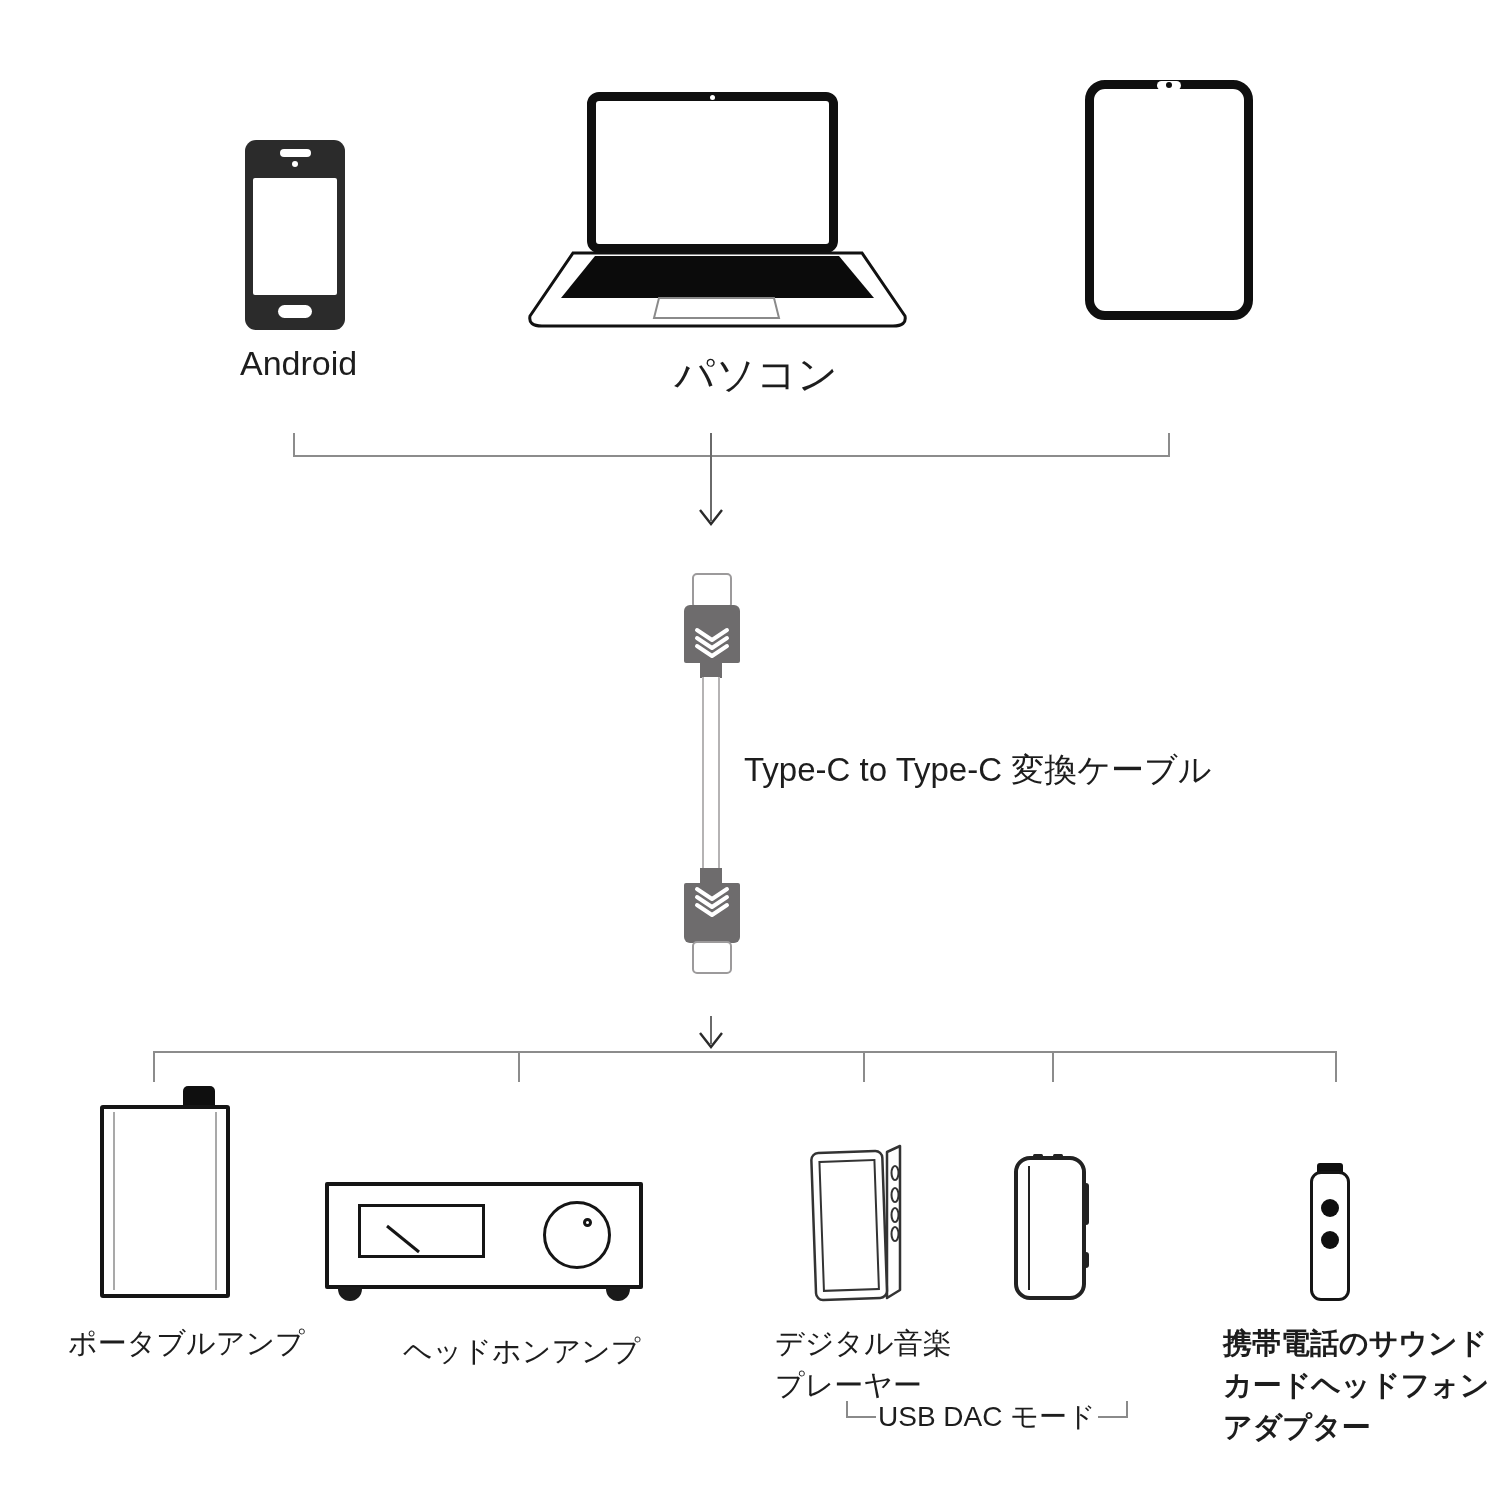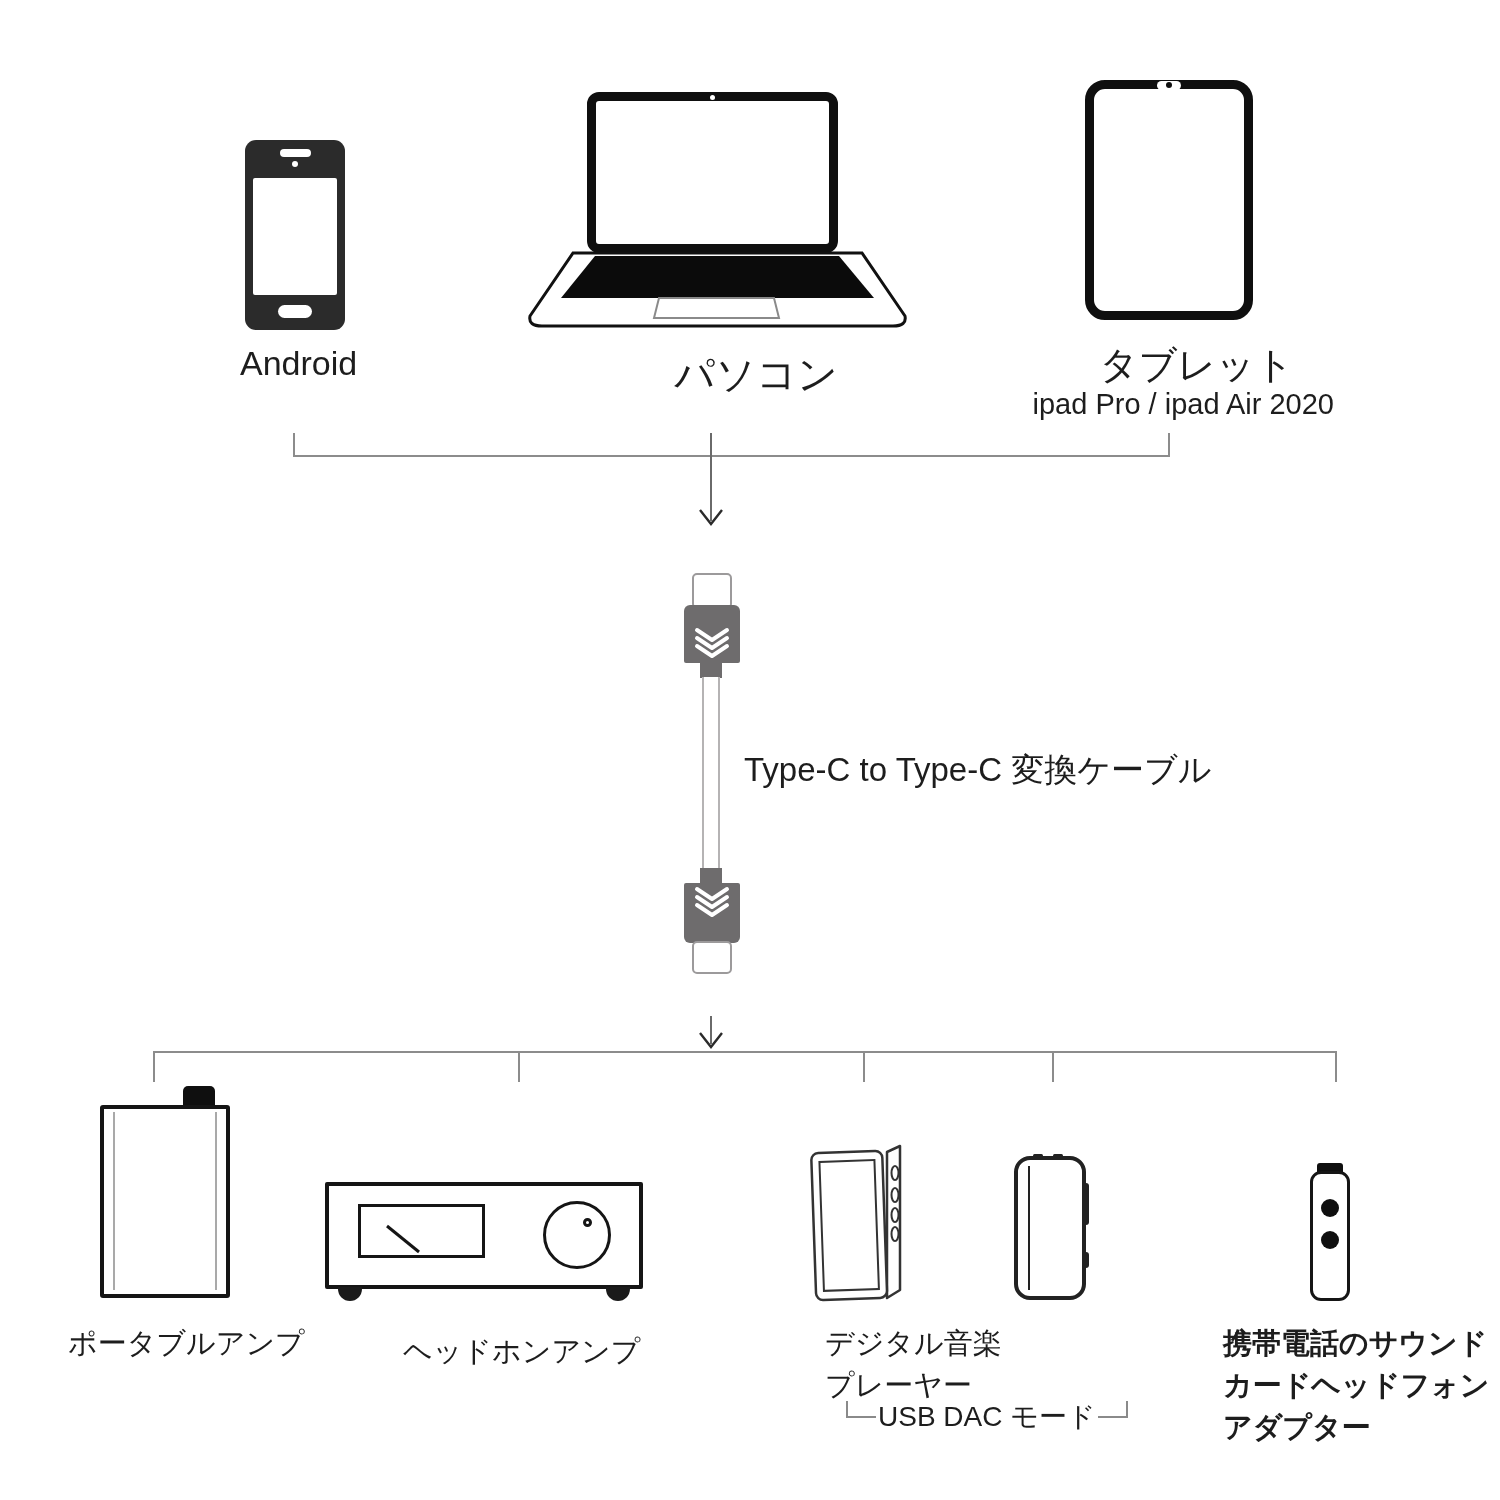--- a/index.html
+++ b/index.html
@@ -97,22 +97,20 @@
   <svg style="left:525px;top:252px" width="385" height="78" viewBox="0 0 385 78">
     <path d="M48,1 L337,1 L380,64 Q382,74 368,74 L17,74 Q3,74 5,64 Z" fill="#ffffff" stroke="#111111" stroke-width="3"></path>
     <path d="M70,4 L314,4 L349,46 L36,46 Z" fill="#0b0b0b"></path>
     <path d="M134,46 L249,46 L254,66 L129,66 Z" fill="#ffffff" stroke="#8a8a8a" stroke-width="2"></path>
   </svg>
   <div class="lbl center" style="left:587px;top:347px;width:251px;font-size:40px;">パソコン</div>
 
   <div class="tablet"></div>
   <div class="tablet-notch"></div>
   <div class="tablet-cam"></div>
-  <div class="lbl center" style="left:1044px;top:340px;width:250px;font-size:38px;">タブレット</div>
-  <div class="lbl center" style="left:1004px;top:388px;width:330px;font-size:29px;">ipad Pro / ipad Air 2020</div>
 
   <div class="hline" style="left:293px;top:455px;width:877px;"></div>
   <div class="vline" style="left:293px;top:433px;height:24px;"></div>
   <div class="vline" style="left:1168px;top:433px;height:24px;"></div>
   <div class="vline" style="left:710px;top:433px;height:88px;background:#6a6a6a;"></div>
   <svg class="arrowhead" style="left:697px;top:508px" width="28" height="20" viewBox="0 0 28 20">
     <polyline points="3,2 14,16 25,2"></polyline>
   </svg>
 
   <div class="plug" style="left:692px;top:573px;width:40px;height:36px;"></div>
@@ -167,21 +165,21 @@
     <polygon points="77,10 90,4 90,148 77,156" fill="#ffffff" stroke="#333333" stroke-width="2.5" stroke-linejoin="round"></polygon>
     <g transform="rotate(-2 40 150)">
       <rect x="6" y="10" width="71" height="147" rx="7" fill="#ffffff" stroke="#333333" stroke-width="2.5"></rect>
       <rect x="14" y="19" width="55" height="129" fill="none" stroke="#333333" stroke-width="2"></rect>
     </g>
     <ellipse cx="85" cy="31" rx="3.5" ry="7" fill="#ffffff" stroke="#333333" stroke-width="2"></ellipse>
     <ellipse cx="85" cy="53" rx="3.5" ry="7" fill="#ffffff" stroke="#333333" stroke-width="2"></ellipse>
     <ellipse cx="85" cy="73" rx="3.5" ry="7" fill="#ffffff" stroke="#333333" stroke-width="2"></ellipse>
     <ellipse cx="85" cy="92" rx="3.5" ry="7" fill="#ffffff" stroke="#333333" stroke-width="2"></ellipse>
   </svg>
-  <div class="dev-label" style="left:825px;">
+  <div class="dev-label" style="left:775px;">
     <div>デジタル音楽</div>
     <div>プレーヤー</div>
   </div>
 
   <div class="bt-body"></div>
   <div class="bt-inner"></div>
   <div class="bt-btn" style="left:1084px;top:1183px;width:5px;height:42px;"></div>
   <div class="bt-btn" style="left:1084px;top:1252px;width:5px;height:16px;"></div>
   <div class="bt-topmark" style="left:1033px;"></div>
   <div class="bt-topmark" style="left:1053px;"></div>

